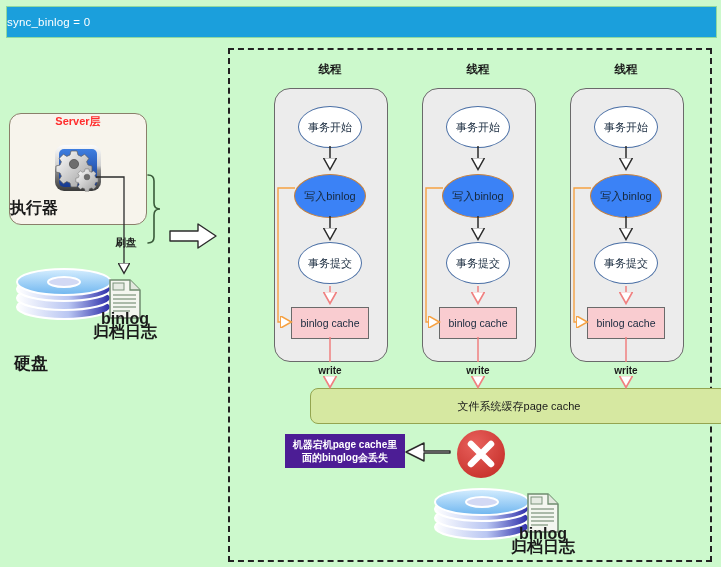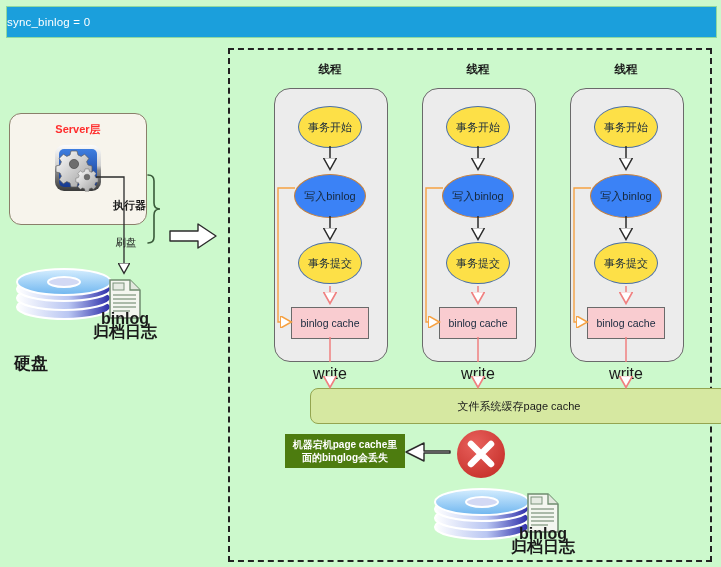--- a/index.html
+++ b/index.html
@@ -27,26 +27,26 @@
     position:absolute;left:228px;top:48px;width:484px;height:514px;
     border:2px dashed #222;box-sizing:border-box;
   }
 
   
   .server-box{
     position:absolute;left:9px;top:113px;width:136px;height:110px;
     background:#f7f4ec;border:1px solid #8a7f6a;border-radius:12px;
   }
   .server-title{
-    position:absolute;left:0;top:8px;width:100%;text-align:center;
+    position:absolute;left:0;top:0;width:100%;text-align:center;
     color:#ff2d2d;font-size:11px;font-weight:bold;
   }
   .exec-label{
-    position:absolute;left:0;top:84px;width:100%;text-align:right;
-    color:#1a1a1a;font-size:11px;font-weight:bold;
+    position:absolute;left:0;top:84px;width:100%;text-align:left;
+    color:#1a1a1a;font-size:16px;font-weight:bold;
   }
   .exec-icon{
     position:absolute;left:50%;top:30px;transform:translateX(-50%);
     width:48px;height:48px;
   }
 
   
   .disk{position:absolute;}
   .disk-label{
     position:absolute;text-align:left;font-size:17px;
@@ -72,48 +72,48 @@
     position:absolute;top:28px;left:6px;width:112px;height:272px;
     background:#ececec;border:1.6px solid #6a6a6a;border-radius:16px;
   }
   .node{
     position:absolute;left:50%;transform:translateX(-50%);
     display:flex;align-items:center;justify-content:center;
     font-size:11px;color:#16283c;white-space:nowrap;
   }
   .ell-blue{
     width:62px;height:40px;border-radius:50%;
-    background:#fde047;border:1.4px solid #4a6fa5;
+    background:#ffffff;border:1.4px solid #4a6fa5;
   }
   .ell-orange{
     width:70px;height:42px;border-radius:50%;
     background:#3b82f6;border:1.4px solid #c8803a;
   }
   .cache-box{
     width:76px;height:30px;
     background:#f9ccd0;border:1.6px solid #6a6a6a;
     font-size:10.5px;color:#16283c;
   }
   .write-label{
     position:absolute;left:50%;transform:translateX(-50%);
-    font-size:16px;font-weight:normal;color:#1a1a1a;
+    font-size:10px;font-weight:bold;color:#1a1a1a;
   }
 
   
   .pagecache{
     position:absolute;left:270px;top:388px;width:416px;height:34px;
     background:#d6e8a1;border:1.6px solid #94a550;border-radius:8px;
     display:flex;align-items:center;justify-content:center;margin-left:40px;
   }
   .pagecache span{font-size:11px;color:#1a1a1a;}
 
   
   .warn-box{
     position:absolute;left:285px;top:434px;width:120px;height:34px;
-    background:#4d7c0f;
+    background:#4c1d95;
     display:flex;align-items:center;justify-content:center;
     text-align:center;
   }
   .warn-box span{
     color:#ffffff;font-size:10px;font-weight:bold;line-height:13px;
     padding:0 3px;
   }
   .err-circle{
     position:absolute;left:455px;top:428px;width:52px;height:52px;
   }
@@ -225,21 +225,21 @@
         <path d="M0,0 L8,4.5 L0,9 z" fill="#ffffff" stroke="#f5a142" stroke-width="1.1"></path>
       </marker>
     </defs>
 
     <path d="M96,177 L124,177 L124,272" fill="none" stroke="#2b2b2b" stroke-width="1.3" marker-end="url(#arrDark)"></path>
 
     <path d="M148,175 q6,0 6,6 l0,22 q0,6 6,6 q-6,0 -6,6 l0,22 q0,6 -6,6" fill="none" stroke="#3a5a3a" stroke-width="1.6" stroke-linecap="round"></path>
 
     <path d="M170,231 L198,231 L198,224 L216,236 L198,248 L198,241 L170,241 z" fill="#ffffff" stroke="#2b2b2b" stroke-width="1.4" stroke-linejoin="round"></path>
   </svg>
-  <div style="position:absolute;left:104px;top:236px;width:44px;text-align:center;font-size:10.5px;font-weight:normal;color:#1a1a1a;">刷盘</div>
+  <div style="position:absolute;left:104px;top:236px;width:44px;text-align:center;font-size:10.5px;font-weight:bold;color:#1a1a1a;">刷盘</div>
 
   <div id="threads-host">
       <div class="thread-col" style="left: 268px;">
         <div class="thread-title">线程</div>
         <div class="thread-box"></div>
         <div class="node ell-blue" style="top:46px">事务开始</div>
         <div class="node ell-orange" style="top:114px">写入binlog</div>
         <div class="node ell-blue" style="top:182px">事务提交</div>
         <div class="node cache-box" style="top:247px">binlog cache</div>
         <div class="write-label" style="top:305px">write</div>

